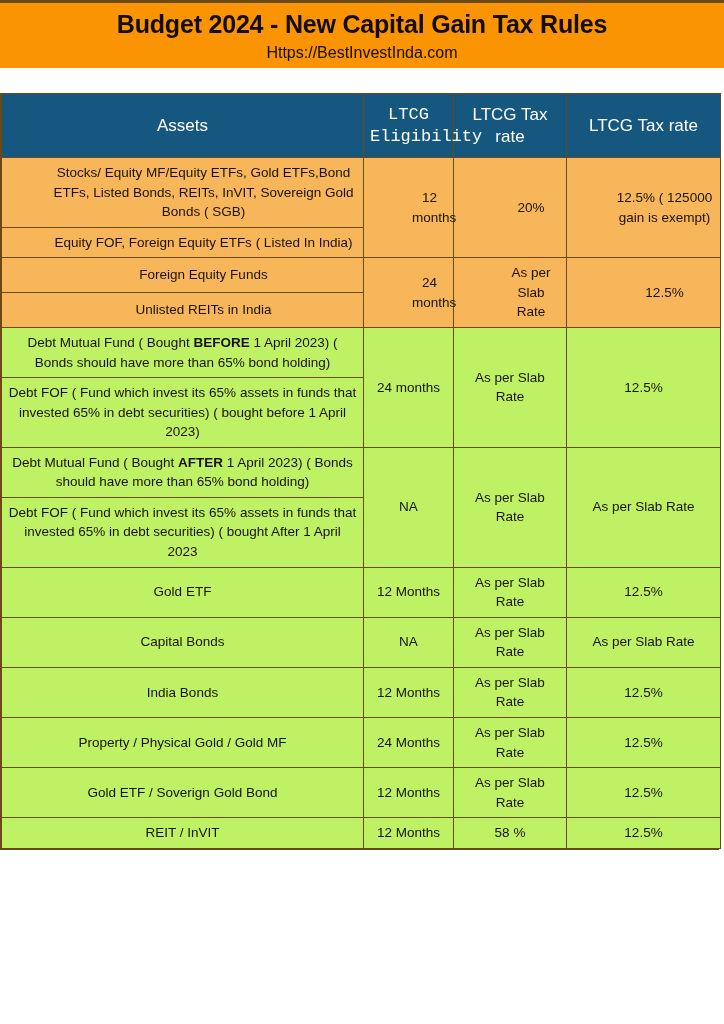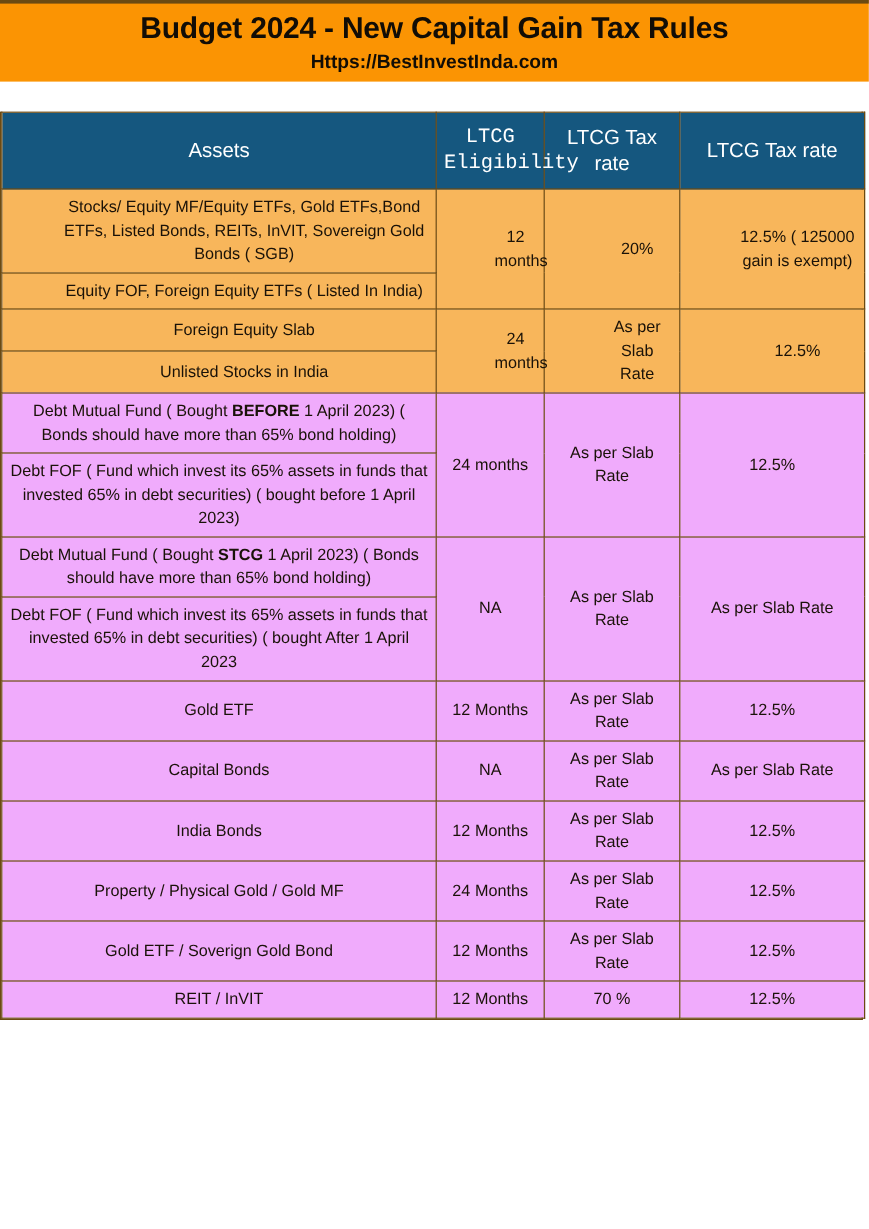--- a/index.html
+++ b/index.html
@@ -42,21 +42,21 @@
     font-weight: bold;
     color: #120d06;
     letter-spacing: -0.2px;
     line-height: 1.2;
     text-align: center;
     white-space: nowrap;
   }
   .banner-sub {
     margin-top: 5px;
     font-size: 16px;
-    font-weight: bold;
+    font-weight: normal;
     color: #120d06;
     text-align: center;
     white-space: nowrap;
   }
 
   
   .tbl-wrap {
     position: absolute;
     left: 0;
     top: 93px;
@@ -94,21 +94,21 @@
 
   
   tbody td {
     font-size: 13.5px;
     color: #1a1208;
     line-height: 1.45;
   }
 
   
   tr.band-a td { background: #F8B65B; padding-left: 48px; }
-  tr.band-b td { background: #f0abfc; }
+  tr.band-b td { background: #bef264; }
   td.band-a { background: #F8B65B; }
   td.band-b { background: #F4D5A4; }
 
   td.asset-cell {
     text-align: center;
     padding: 9px 10px;
   }
   td.val-cell {
     text-align: center;
     font-size: 13.5px;
@@ -145,39 +145,39 @@
           <tr class="band-a">
             <td class="asset-cell band-a"><span>Stocks/ Equity MF/Equity ETFs, Gold ETFs,Bond ETFs, Listed Bonds, REITs, InVIT, Sovereign Gold Bonds ( SGB)</span></td>
             <td class="val-cell band-a" rowspan="2">12 months</td>
             <td class="val-cell band-a" rowspan="2">20%</td>
             <td class="val-cell band-a" rowspan="2">12.5% ( 125000 gain is exempt)</td>
           </tr>
           <tr class="band-a">
             <td class="asset-cell band-a"><span>Equity FOF, Foreign Equity ETFs ( Listed In India)</span></td>
           </tr>
           <tr class="band-a">
-            <td class="asset-cell band-a"><span>Foreign Equity Slab</span></td>
+            <td class="asset-cell band-a"><span>Foreign Equity Funds</span></td>
             <td class="val-cell band-a" rowspan="2">24 months</td>
             <td class="val-cell band-a" rowspan="2">As per Slab Rate</td>
             <td class="val-cell band-a" rowspan="2">12.5%</td>
           </tr>
           <tr class="band-a">
-            <td class="asset-cell band-a"><span>Unlisted Stocks in India</span></td>
+            <td class="asset-cell band-a"><span>Unlisted REITs in India</span></td>
           </tr>
           <tr class="band-b">
             <td class="asset-cell band-b"><span>Debt Mutual Fund ( Bought </span><b>BEFORE</b><span> 1 April 2023) ( Bonds should have more than 65% bond holding)</span></td>
             <td class="val-cell band-b" rowspan="2">24 months</td>
             <td class="val-cell band-b" rowspan="2">As per Slab Rate</td>
             <td class="val-cell band-b" rowspan="2">12.5%</td>
           </tr>
           <tr class="band-b">
             <td class="asset-cell band-b"><span>Debt FOF ( Fund which invest its 65% assets in funds that invested 65% in debt securities) ( bought before 1 April 2023)</span></td>
           </tr>
           <tr class="band-b">
-            <td class="asset-cell band-b"><span>Debt Mutual Fund ( Bought </span><b>STCG</b><span> 1 April 2023) ( Bonds should have more than 65% bond holding)</span></td>
+            <td class="asset-cell band-b"><span>Debt Mutual Fund ( Bought </span><b>AFTER</b><span> 1 April 2023) ( Bonds should have more than 65% bond holding)</span></td>
             <td class="val-cell band-b" rowspan="2">NA</td>
             <td class="val-cell band-b" rowspan="2">As per Slab Rate</td>
             <td class="val-cell band-b" rowspan="2">As per Slab Rate</td>
           </tr>
           <tr class="band-b">
             <td class="asset-cell band-b"><span>Debt FOF ( Fund which invest its 65% assets in funds that invested 65% in debt securities) ( bought After 1 April 2023</span></td>
           </tr>
           <tr class="band-b">
             <td class="asset-cell band-b"><span>Gold ETF</span></td>
             <td class="val-cell band-b" rowspan="1">12 Months</td>
@@ -204,20 +204,20 @@
           </tr>
           <tr class="band-b">
             <td class="asset-cell band-b"><span>Gold ETF / Soverign Gold Bond</span></td>
             <td class="val-cell band-b" rowspan="1">12 Months</td>
             <td class="val-cell band-b" rowspan="1">As per Slab Rate</td>
             <td class="val-cell band-b" rowspan="1">12.5%</td>
           </tr>
           <tr class="band-b">
             <td class="asset-cell band-b"><span>REIT / InVIT</span></td>
             <td class="val-cell band-b" rowspan="1">12 Months</td>
-            <td class="val-cell band-b" rowspan="1">70 %</td>
+            <td class="val-cell band-b" rowspan="1">58 %</td>
             <td class="val-cell band-b" rowspan="1">12.5%</td>
           </tr>
         </tbody>
     </table>
   </div>
 
 </div>
 
 </body></html>

